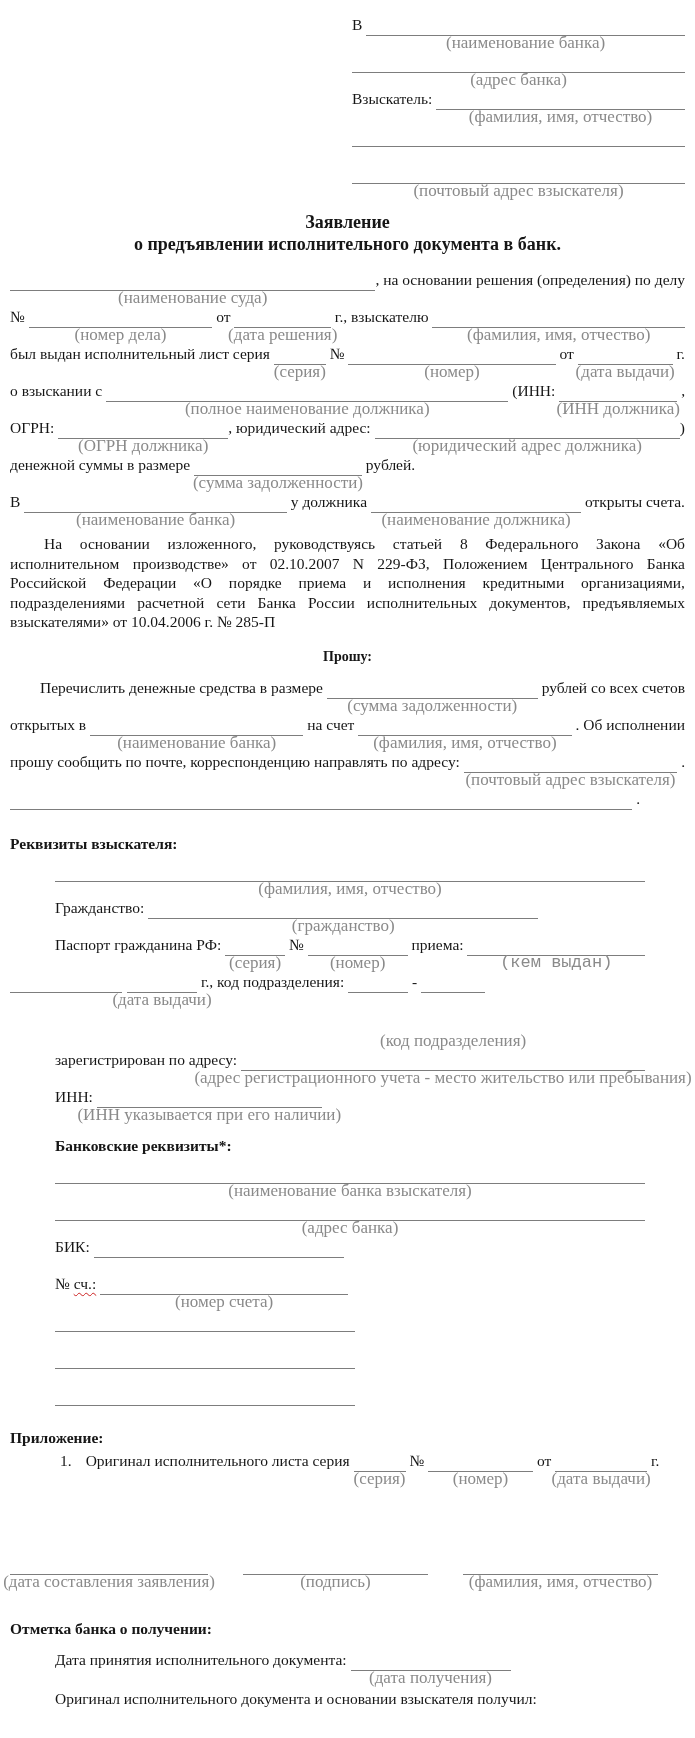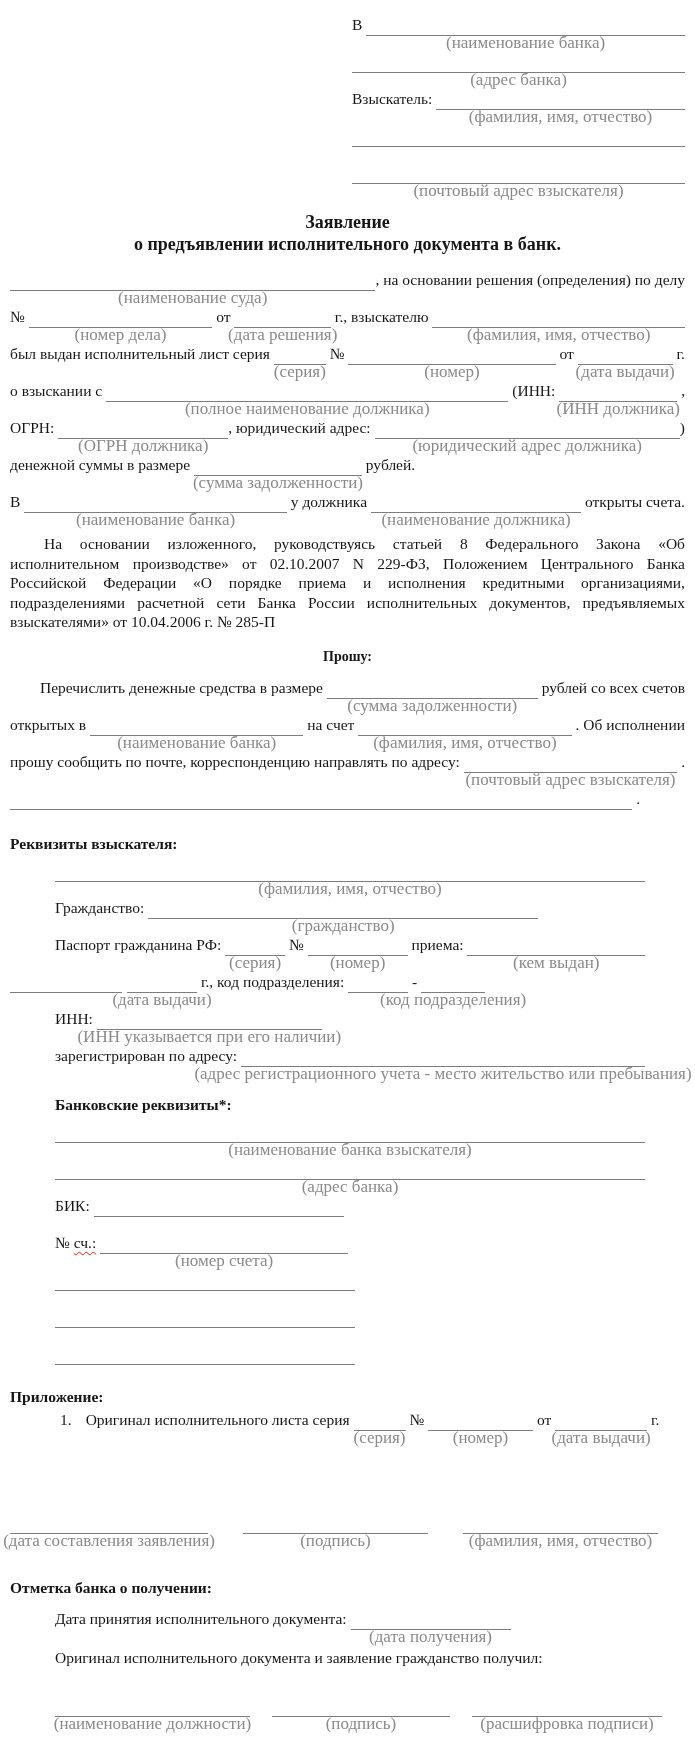--- a/index.html
+++ b/index.html
@@ -365,21 +365,21 @@
       <span class="seg blank" style="width: 100px; flex: 0 0 auto;">
         <span class="c"></span>
         <span class="h">
           <span class="ht">(номер)</span>
         </span>
       </span>
       <span class="seg text">
         <span class="c"> приема: </span>
         <span class="h"></span>
       </span>
-      <span class="seg blank" style="flex: 1 1 0%;">
+      <span class="seg blank" style="flex: 1 1 0%; font-family: Liberation Mono, monospace;">
         <span class="c"></span>
         <span class="h">
           <span class="ht">(кем выдан)</span>
         </span>
       </span>
     </div>
     <div class="fl">
       <span class="seg blank" style="width: 112px; flex: 0 0 auto;">
         <span class="c"></span>
         <span class="h"></span>
@@ -399,48 +399,48 @@
         <span class="h"></span>
       </span>
       <span class="seg blank" style="width: 60px; flex: 0 0 auto;">
         <span class="c"></span>
         <span class="h"></span>
       </span>
       <span class="seg text">
         <span class="c"> - </span>
         <span class="h"></span>
       </span>
-      <span class="seg blank" style="width: 64px; flex: 0 0 auto;">
+      <span class="seg blank" style="width: 64px; flex: 0 0 auto; gap: 41px;">
         <span class="c"></span>
         <span class="h">
           <span class="ht">(код подразделения)</span>
         </span>
       </span>
     </div>
+    <div class="fl" style="padding-left: 45px; padding-right: 40px;">
+      <span class="seg text">
+        <span class="c">зарегистрирован по адресу: </span>
+        <span class="h"></span>
+      </span>
+      <span class="seg blank" style="flex: 1 1 0%;">
+        <span class="c"></span>
+        <span class="h">
+          <span class="ht">(адрес регистрационного учета - место жительство или пребывания)</span>
+        </span>
+      </span>
+    </div>
     <div class="fl" style="padding-left: 45px;">
       <span class="seg text">
         <span class="c">ИНН: </span>
         <span class="h"></span>
       </span>
       <span class="seg blank" style="width: 225px; flex: 0 0 auto;">
         <span class="c"></span>
         <span class="h">
           <span class="ht">(ИНН указывается при его наличии)</span>
-        </span>
-      </span>
-    </div>
-    <div class="fl" style="padding-left: 45px; padding-right: 40px;">
-      <span class="seg text">
-        <span class="c">зарегистрирован по адресу: </span>
-        <span class="h"></span>
-      </span>
-      <span class="seg blank" style="flex: 1 1 0%;">
-        <span class="c"></span>
-        <span class="h">
-          <span class="ht">(адрес регистрационного учета - место жительство или пребывания)</span>
         </span>
       </span>
     </div>
     <div class="spacer" style="height: 12px;"></div>
     <div class="sec-head" style="padding-left: 45px; margin-top: 0px;">Банковские реквизиты*:</div>
     <div class="fl" style="padding-left: 45px; padding-right: 40px; margin-top: 6px;">
       <span class="seg blank" style="flex: 1 1 0%;">
         <span class="c"></span>
         <span class="h">
           <span class="ht">(наименование банка взыскателя)</span>
@@ -586,21 +586,21 @@
       </span>
       <span class="seg blank" style="width: 160px; flex: 0 0 auto;">
         <span class="c"></span>
         <span class="h">
           <span class="ht">(дата получения)</span>
         </span>
       </span>
     </div>
     <div class="fl" style="padding-left: 45px; margin-top: 2px;">
       <span class="seg text">
-        <span class="c">Оригинал исполнительного документа и заявление гражданство получил:</span>
+        <span class="c">Оригинал исполнительного документа и основании взыскателя получил:</span>
         <span class="h"></span>
       </span>
     </div>
     <div class="spacer" style="height: 12px;"></div>
     <div class="fl" style="padding-left: 45px;">
       <span class="seg blank" style="width: 195px; flex: 0 0 auto;">
         <span class="c"></span>
         <span class="h">
           <span class="ht">(наименование должности)</span>
         </span>

